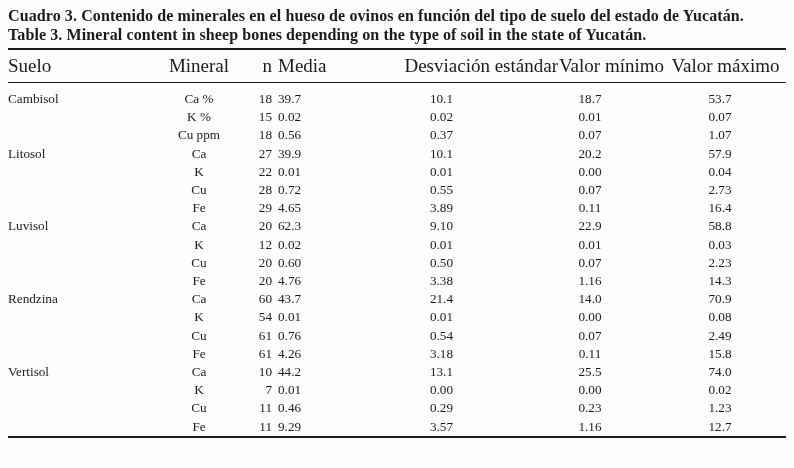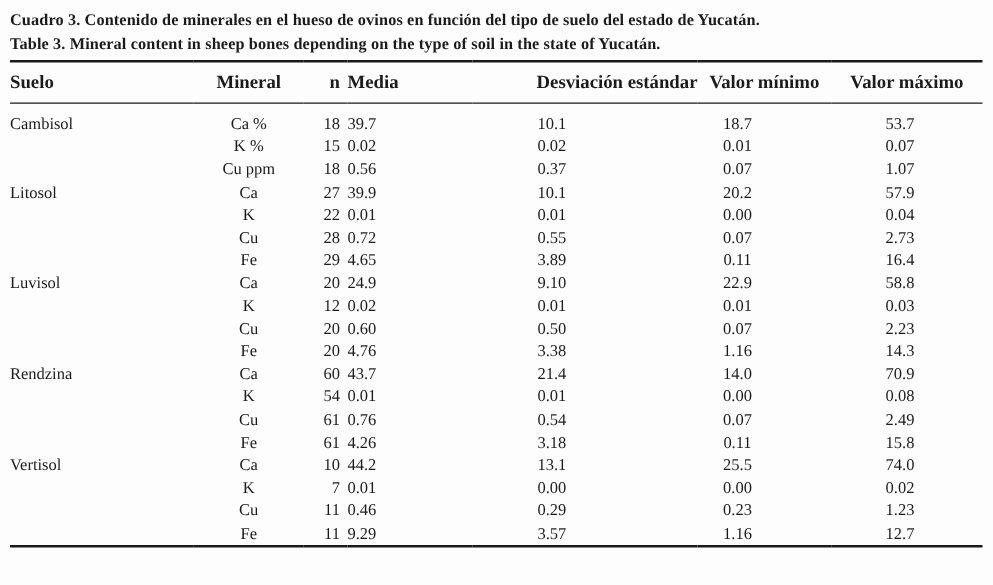--- a/index.html
+++ b/index.html
@@ -13,36 +13,36 @@
     position: relative;
     width: 794px;
     height: 468px;
     background: #fdfdfd;
     box-sizing: border-box;
     padding: 6px 8px 0 8px;
     overflow: hidden;
   }
   .caption p {
     margin: 0;
-    font-size: 13px;
+    font-size: 16px;
     font-weight: bold;
     line-height: 19px;
     letter-spacing: 0.1px;
   }
   table.data {
     margin-top: 4px;
     width: 778px;
     border-collapse: collapse;
     table-layout: fixed;
     border-top: 2px solid #1a1a1a;
     border-bottom: 2px solid #1a1a1a;
   }
   thead th {
-    font-weight: bold;
-    font-size: 15px;
+    font-weight: normal;
+    font-size: 19px;
     height: 32px;
     vertical-align: middle;
     border-bottom: 1.5px solid #1a1a1a;
     padding: 0;
   }
   tbody td {
     font-size: 13.2px;
     height: 18.2px;
     line-height: 18.2px;
     padding: 0;
@@ -154,21 +154,21 @@
           <td class="c2">29</td>
           <td class="c3">4.65</td>
           <td class="c4">3.89</td>
           <td class="c5">0.11</td>
           <td class="c6">16.4</td>
         </tr>
         <tr>
           <td class="c0">Luvisol</td>
           <td class="c1">Ca</td>
           <td class="c2">20</td>
-          <td class="c3">24.9</td>
+          <td class="c3">62.3</td>
           <td class="c4">9.10</td>
           <td class="c5">22.9</td>
           <td class="c6">58.8</td>
         </tr>
         <tr>
           <td class="c0"></td>
           <td class="c1">K</td>
           <td class="c2">12</td>
           <td class="c3">0.02</td>
           <td class="c4">0.01</td>

